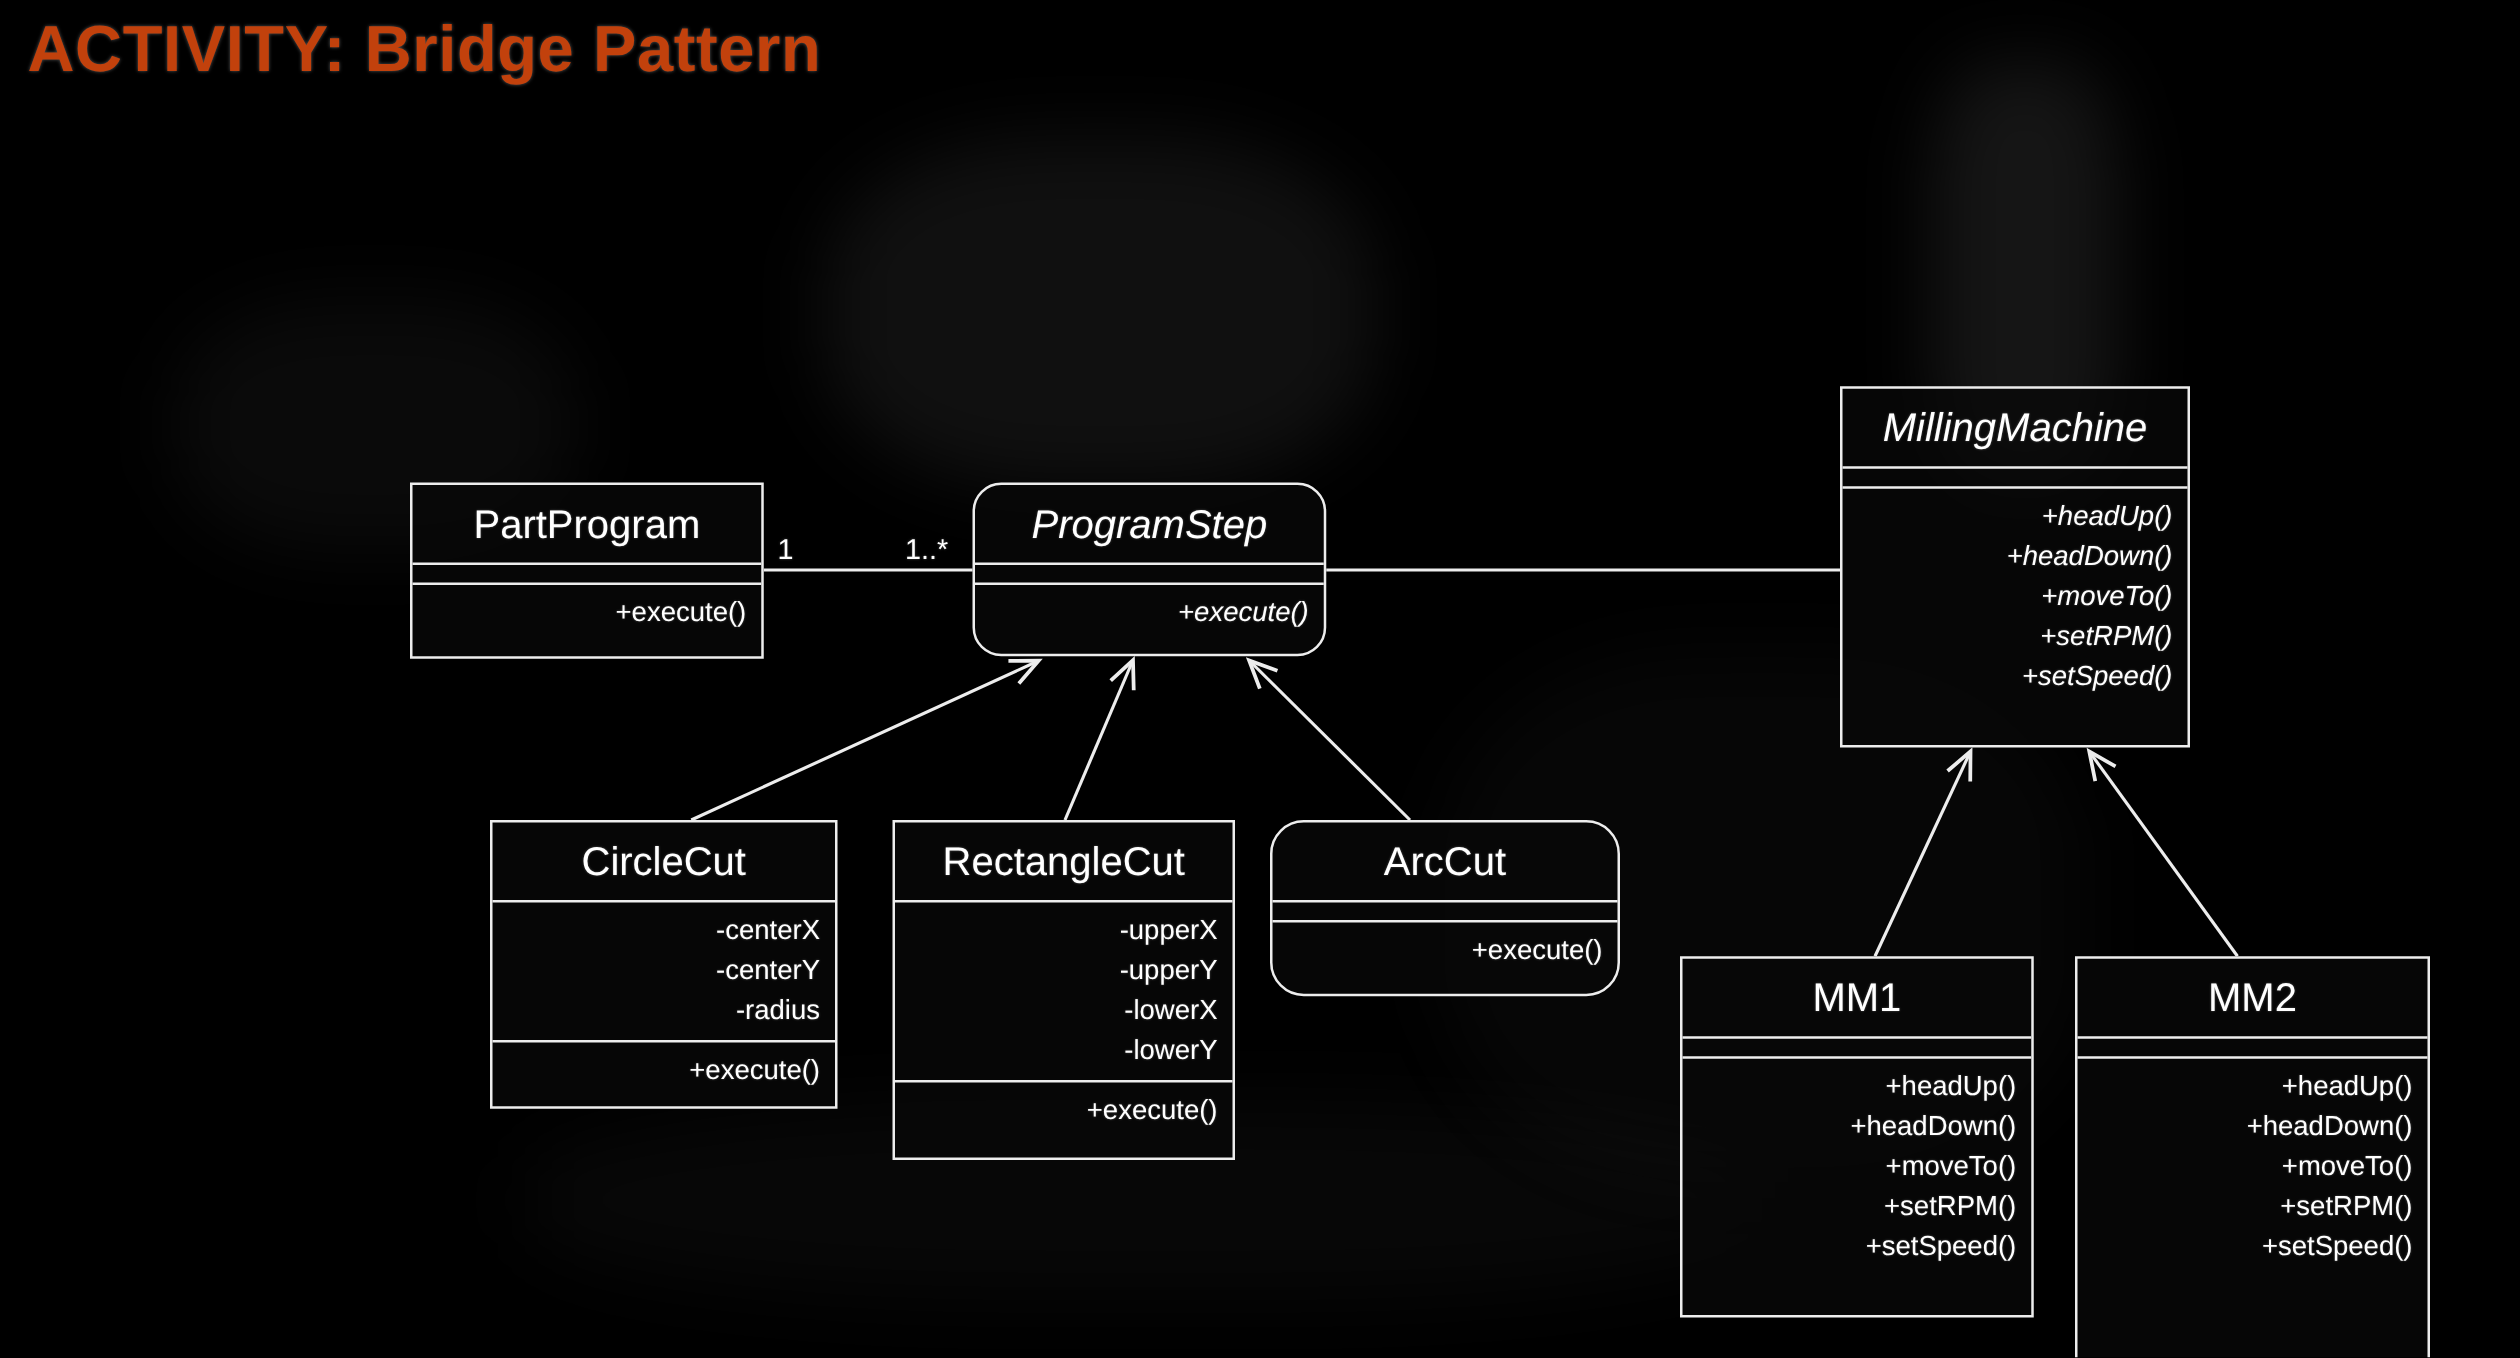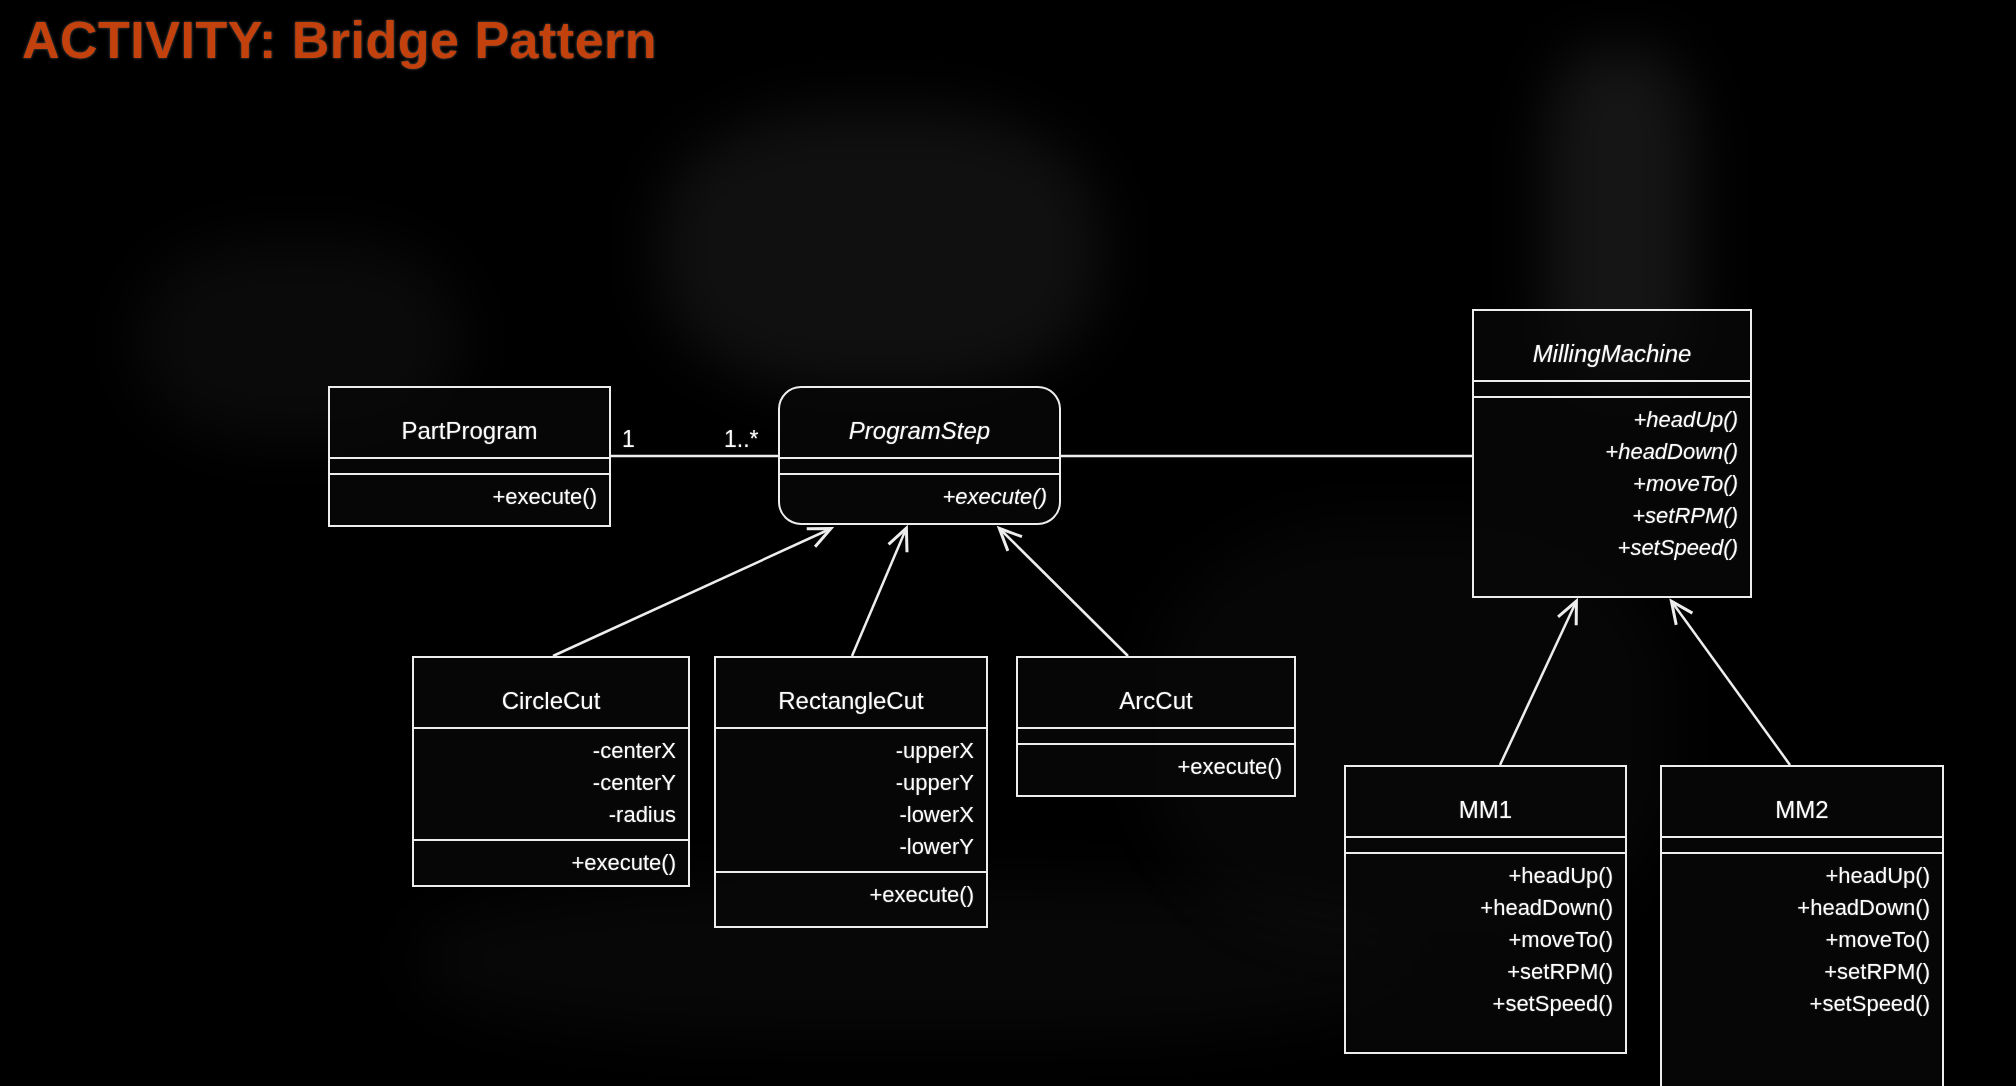--- a/index.html
+++ b/index.html
@@ -55,24 +55,23 @@
     display: flex;
     flex-direction: column;
     border: 2px solid #ededed;
     background: rgba(8,8,8,0.72);
     color: #ffffff;
     z-index: 2;
     text-shadow: 0 0 2px rgba(255,255,255,0.30);
   }
   .uml-title {
     text-align: center;
-    font-size: 24px;
+    font-size: 32px;
     padding: 13px 8px 12px 8px;
     white-space: nowrap;
-    margin-top: 16px;
   }
   .uml-compartment {
     border-top: 2px solid #ededed;
     padding: 6px 12px 8px 12px;
     font-size: 22px;
     line-height: 32px;
     text-align: right;
   }
   .uml-compartment.empty {
     min-height: 14px;
@@ -145,21 +144,21 @@
     <div class="uml-compartment empty"></div>
     <div class="uml-compartment uml-methods">
       <div>+headUp()</div>
       <div>+headDown()</div>
       <div>+moveTo()</div>
       <div>+setRPM()</div>
       <div>+setSpeed()</div>
     </div>
   </div>
 
-  <div class="uml-class" style="left:412px; top:656px; width:278px; height:231px;">
+  <div class="uml-class" style="left:392px; top:656px; width:278px; height:231px;">
     <div class="uml-title">CircleCut</div>
     <div class="uml-compartment">
       <div>-centerX</div>
       <div>-centerY</div>
       <div>-radius</div>
     </div>
     <div class="uml-compartment uml-methods">
       <div>+execute()</div>
     </div>
   </div>
@@ -170,21 +169,21 @@
       <div>-upperX</div>
       <div>-upperY</div>
       <div>-lowerX</div>
       <div>-lowerY</div>
     </div>
     <div class="uml-compartment uml-methods">
       <div>+execute()</div>
     </div>
   </div>
 
-  <div class="uml-class" style="left:1016px; top:656px; width:280px; height:141px;">
+  <div class="uml-class" style="left:1016px; top:656px; width:280px; height:141px;border-radius:27px;">
     <div class="uml-title">ArcCut</div>
     <div class="uml-compartment empty"></div>
     <div class="uml-compartment uml-methods">
       <div>+execute()</div>
     </div>
   </div>
 
   <div class="uml-class" style="left:1344px; top:765px; width:283px; height:289px;">
     <div class="uml-title">MM1</div>
     <div class="uml-compartment empty"></div>

